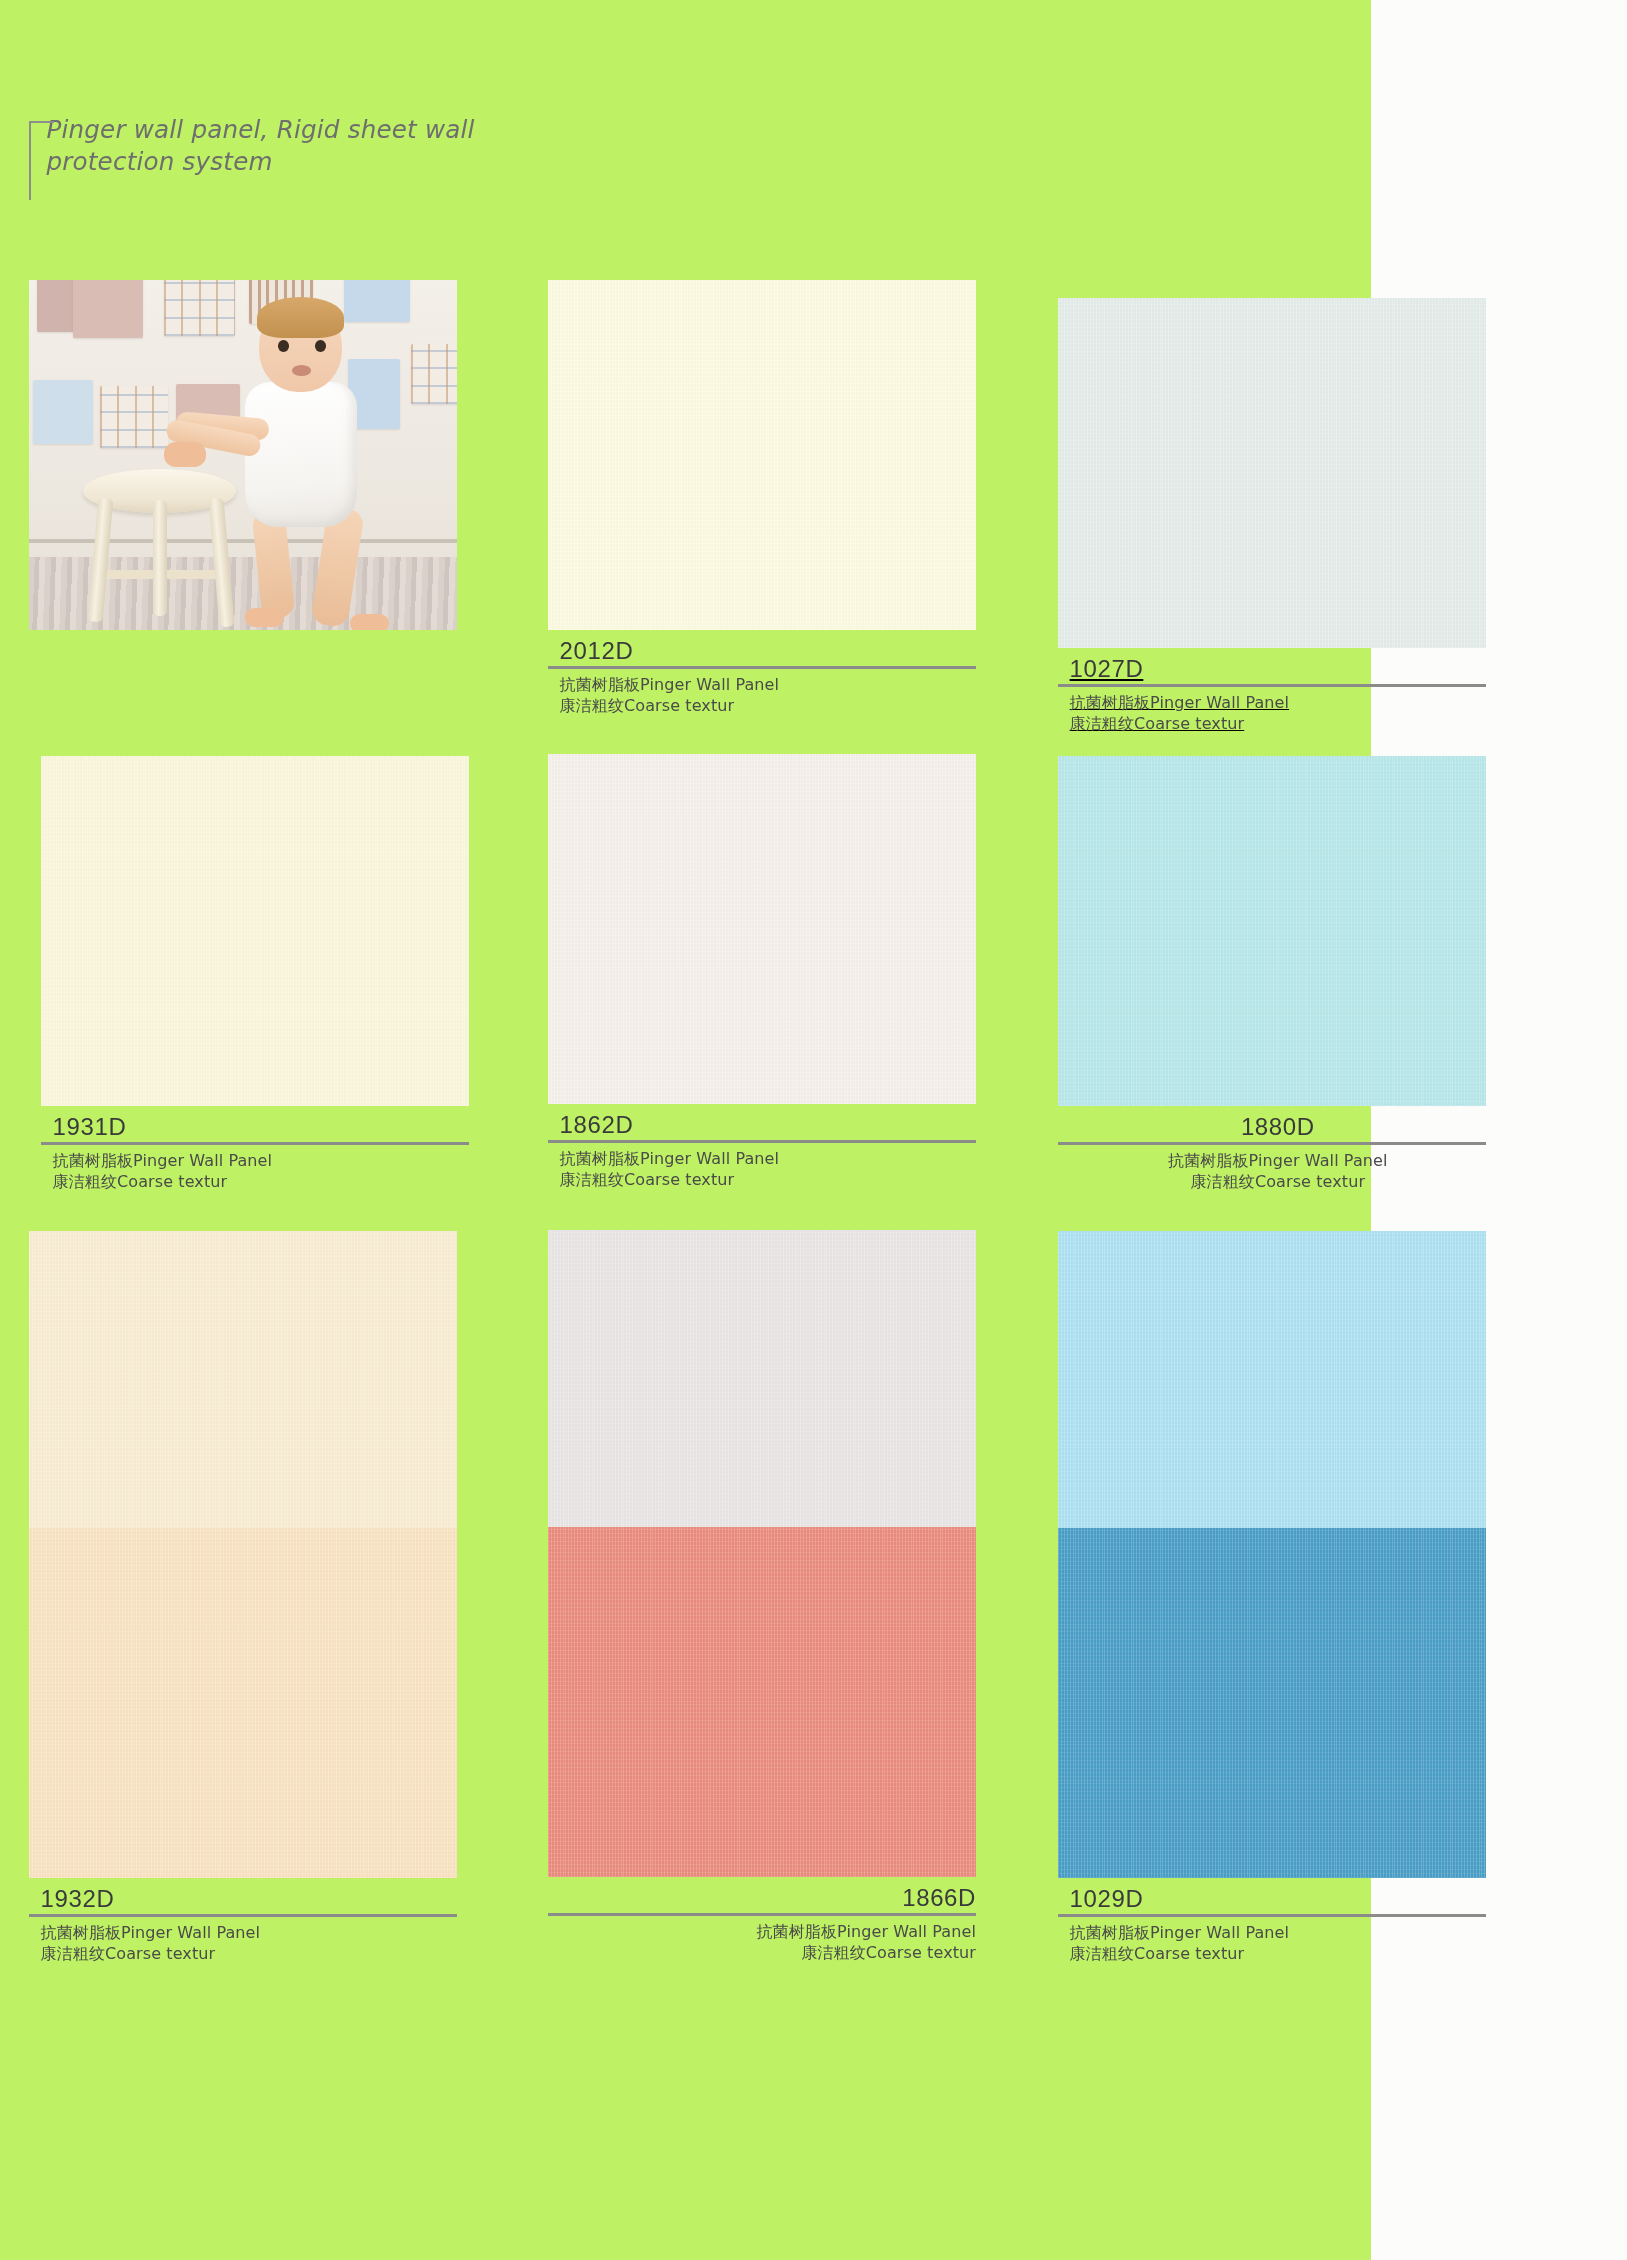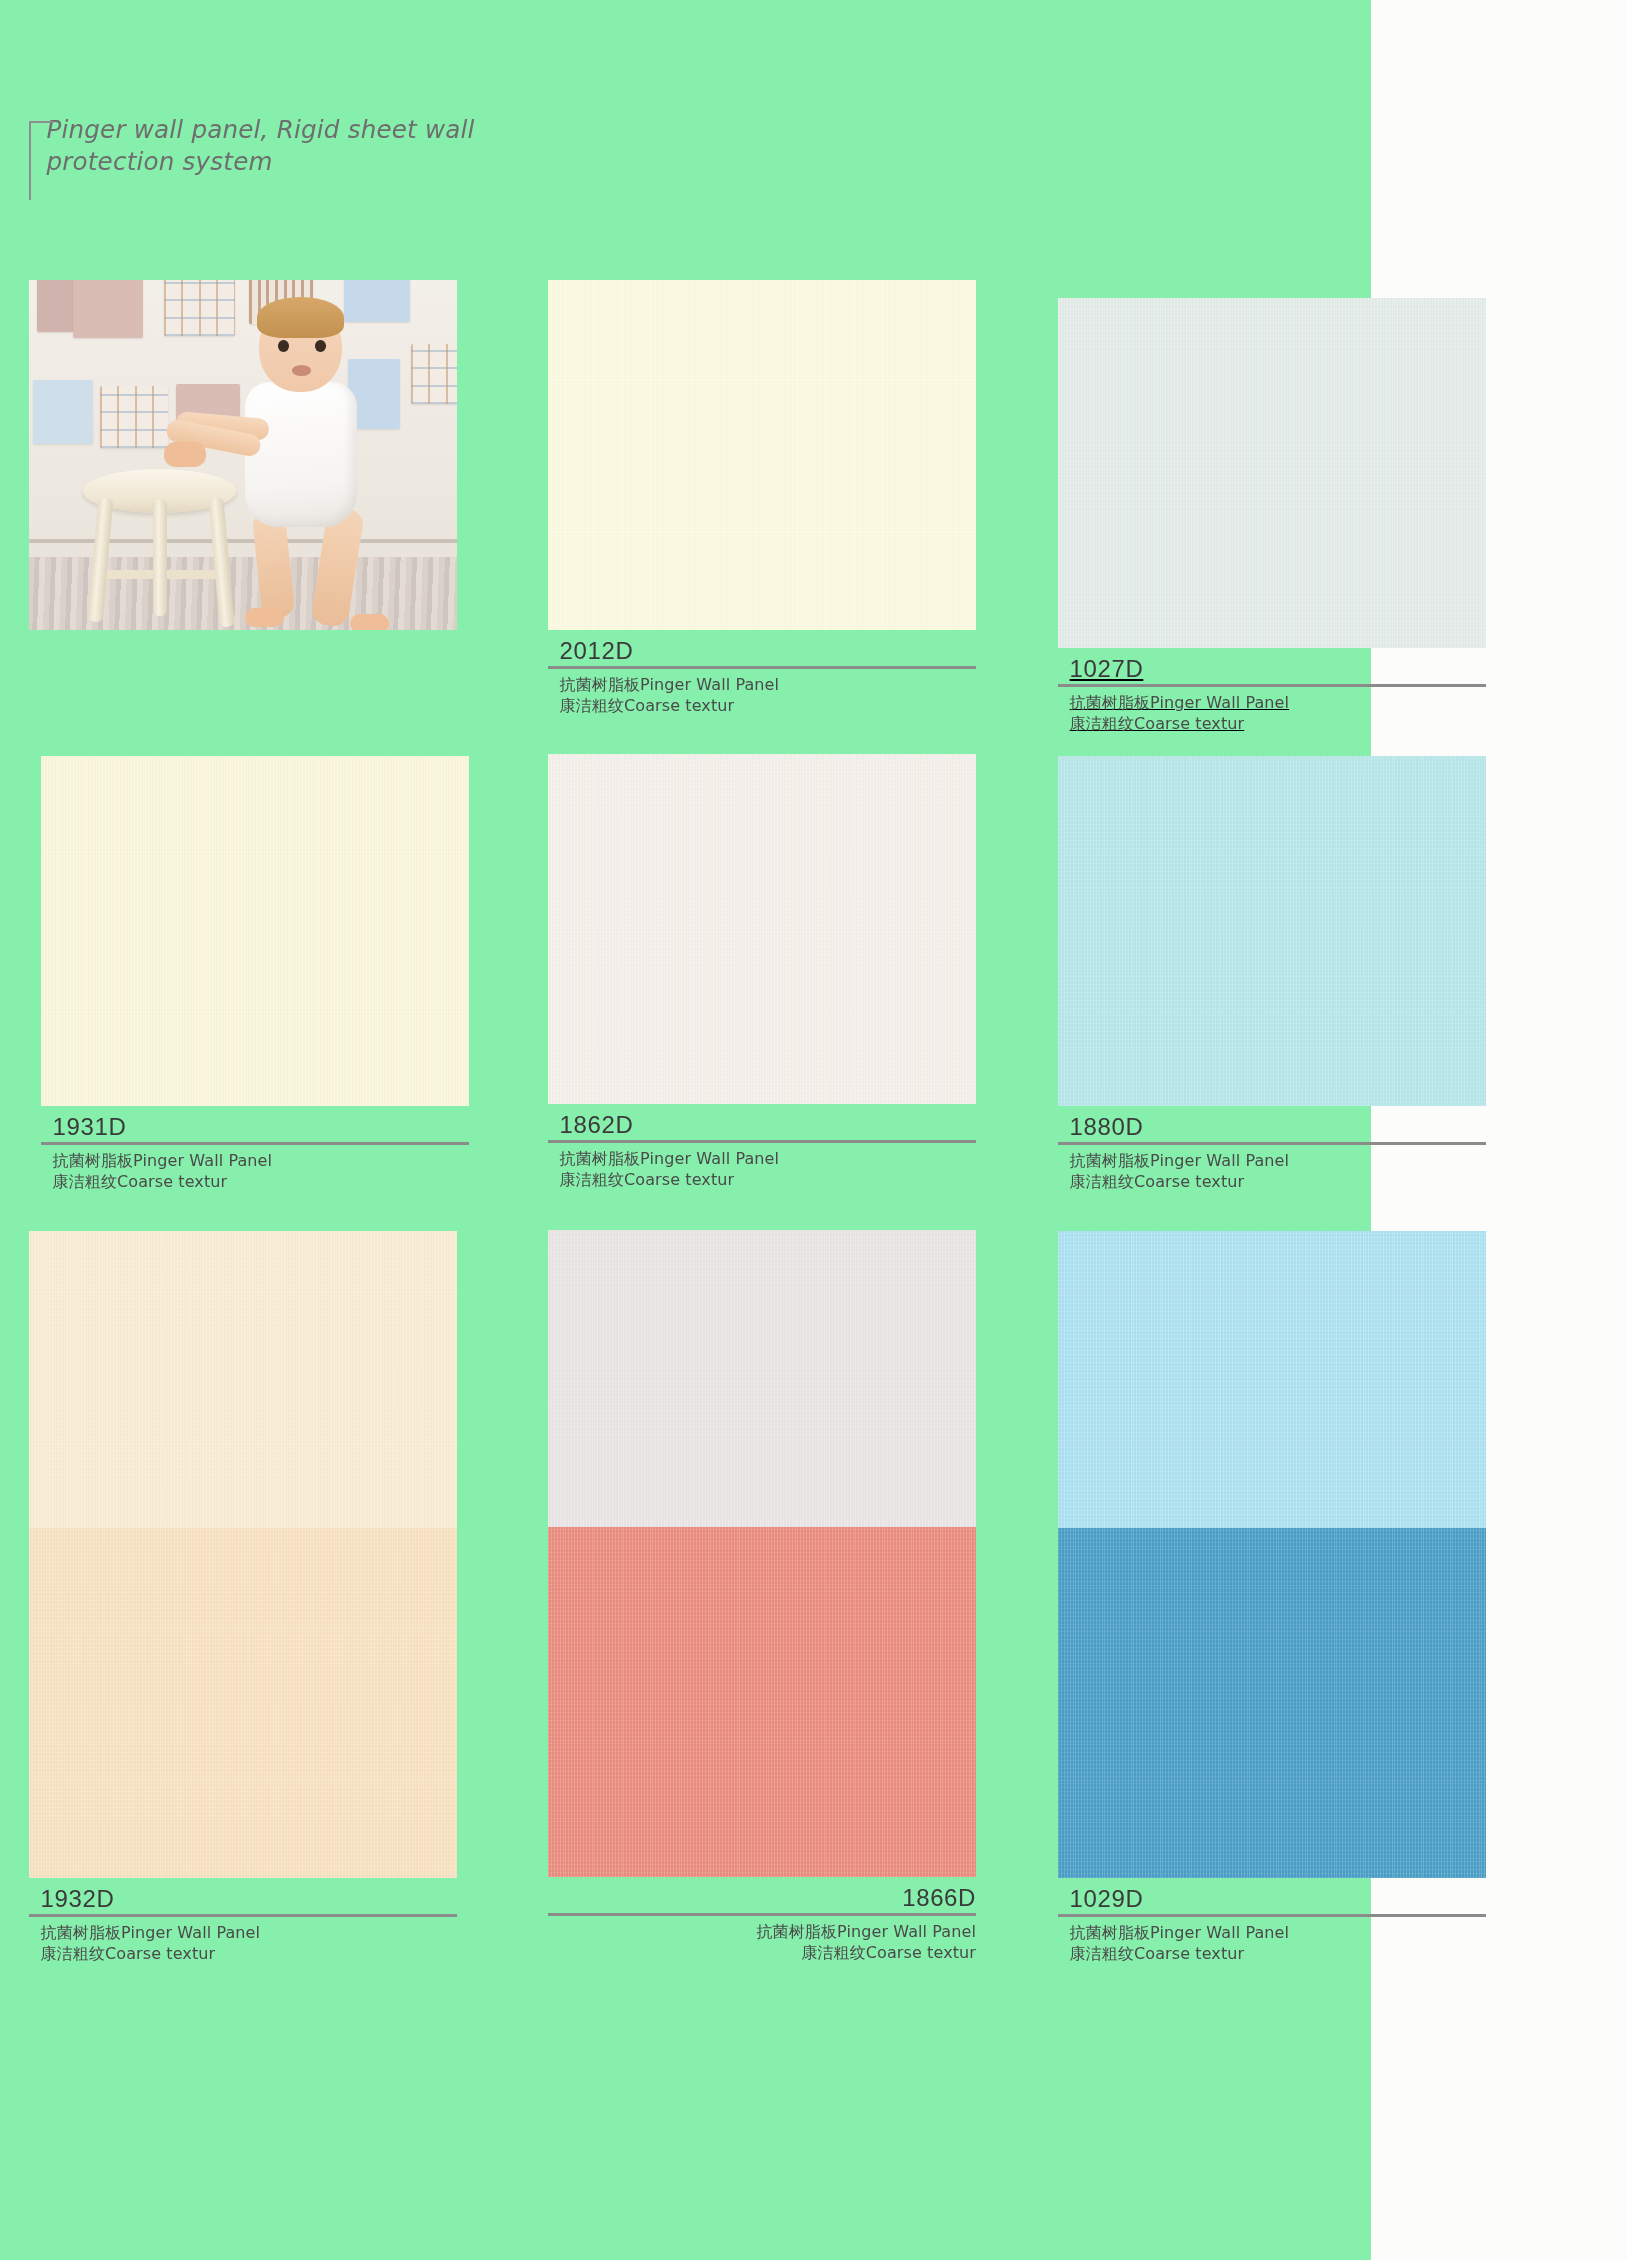--- a/index.html
+++ b/index.html
@@ -9,21 +9,21 @@
     height: 2260px;
     background: #fcfcfa;
     font-family: "Liberation Sans", "DejaVu Sans", sans-serif;
     overflow: hidden;
   }
 
   .page {
     position: relative;
     width: 1371px;
     height: 2260px;
-    background: #86efac;
+    background: #bef264;
     padding-left: 12px;
   }
 
   
   .header {
     position: absolute;
     left: 29px;
     top: 114px;
     width: 599px;
   }
@@ -371,21 +371,21 @@
         <div class="label">
           <div class="code">1862D</div>
           <div class="rule"></div>
           <div class="desc">
             <div>抗菌树脂板Pinger Wall Panel</div>
             <div>康洁粗纹Coarse textur</div>
           </div>
         </div>
       </div>
 
-      <div class="cell" style="left:1058px; top:476px;">
+      <div class="cell" style="left:1058px; top:476px;text-align:center;">
         <div class="swatch" style="background:#b7e7e9"></div>
         <div class="label">
           <div class="code">1880D</div>
           <div class="rule"></div>
           <div class="desc">
             <div>抗菌树脂板Pinger Wall Panel</div>
             <div>康洁粗纹Coarse textur</div>
           </div>
         </div>
       </div>

